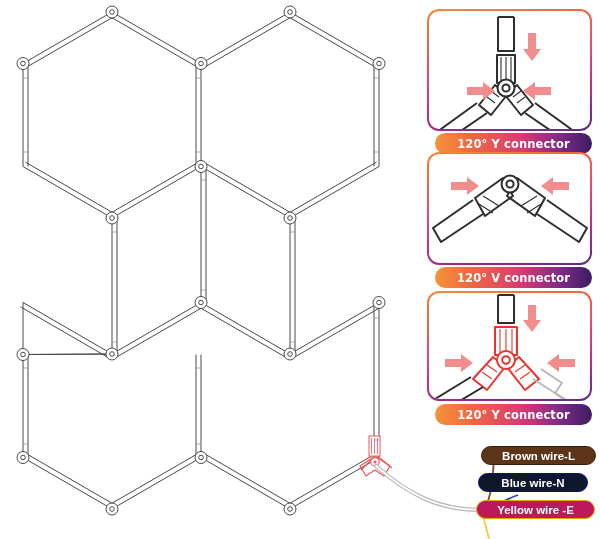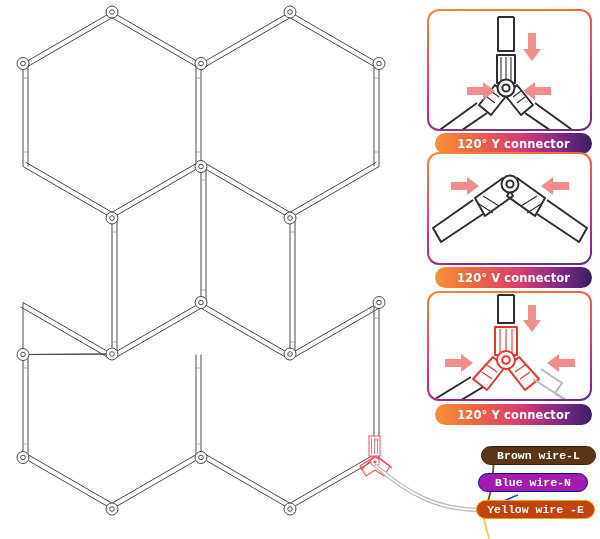--- a/index.html
+++ b/index.html
@@ -25,26 +25,26 @@
         color:#fff;font-size:11.5px;font-weight:bold;letter-spacing:.1px;
         display:flex;align-items:center;justify-content:center;
         font-family:"DejaVu Sans",sans-serif;white-space:nowrap;}
   .pill1{left:435px;top:133px;width:157px;}
   .pill2{left:435px;top:267px;width:157px;}
   .pill3{left:435px;top:404px;width:157px;}
 
   
   .wpill{position:absolute;height:19px;border-radius:10px;display:flex;align-items:center;
          justify-content:center;font-size:11.5px;font-weight:bold;white-space:nowrap;
-         font-family:Liberation Mono, monospace;box-sizing:border-box;}
+         font-family:Liberation Sans, sans-serif;box-sizing:border-box;}
   .wbrown{left:481px;top:446px;width:115px;background:#5c3417;color:#ffffff;
           border:1.5px solid #3a2009;}
-  .wblue {left:478px;top:473px;width:110px;background:#a21caf;color:#ffffff;
+  .wblue {left:478px;top:473px;width:110px;background:#0f172a;color:#ffffff;
           border:1.5px solid #0b0b8c;}
-  .wyellow{left:476px;top:500px;width:119px;background:#c2410c;color:#ffffff;
+  .wyellow{left:476px;top:500px;width:119px;background:#be185d;color:#ffffff;
           border:1.5px solid #e0ac00;}
 </style>
 </head>
 <body>
 
 <div id="stage">
 
   <div id="hexwrap">
     <svg width="420" height="539" viewBox="0 0 420 539">
       <defs>

